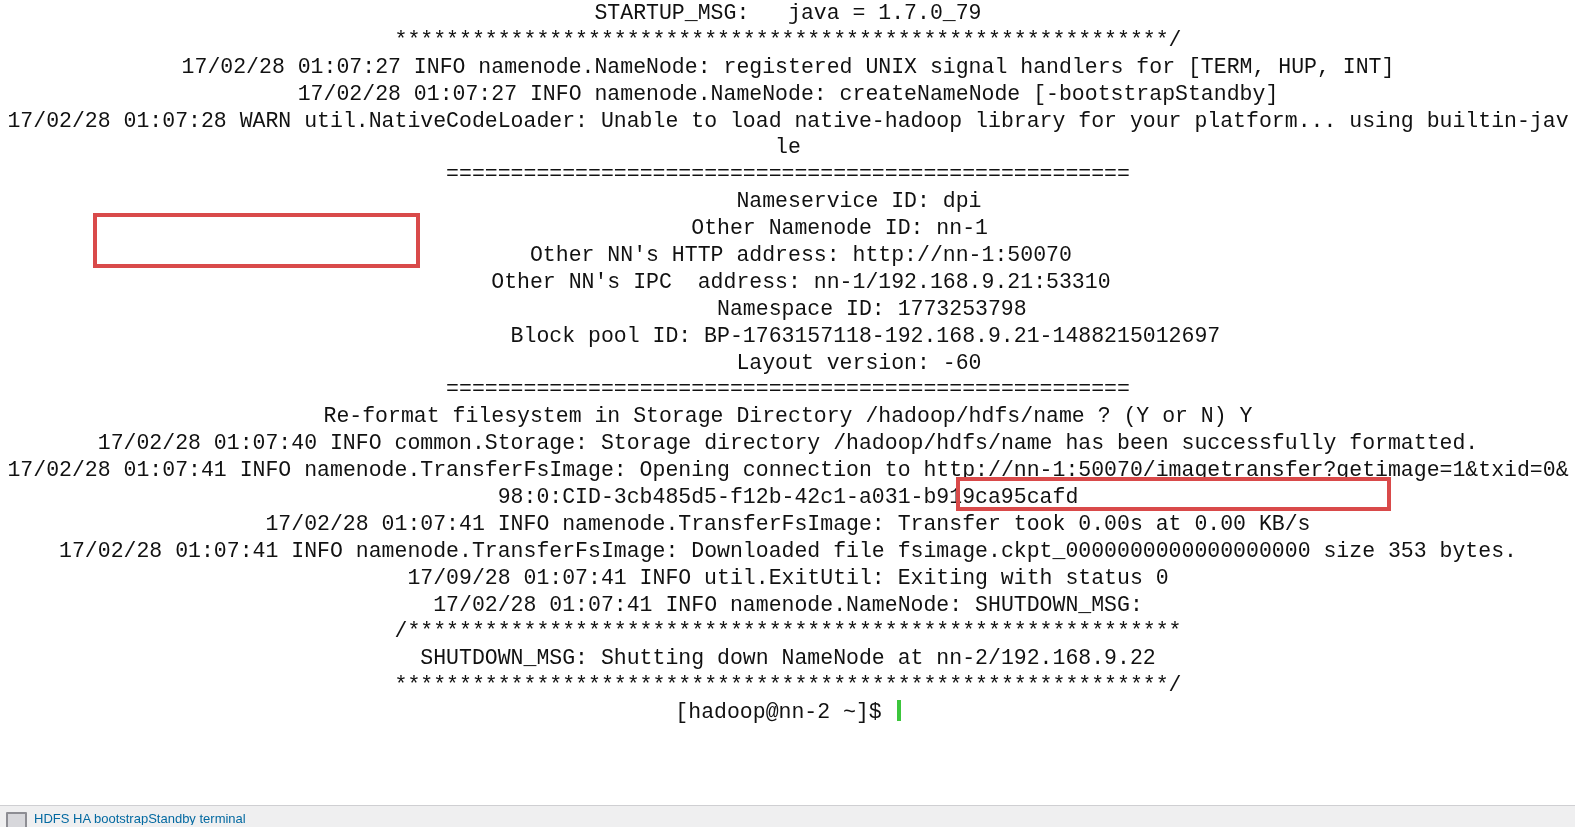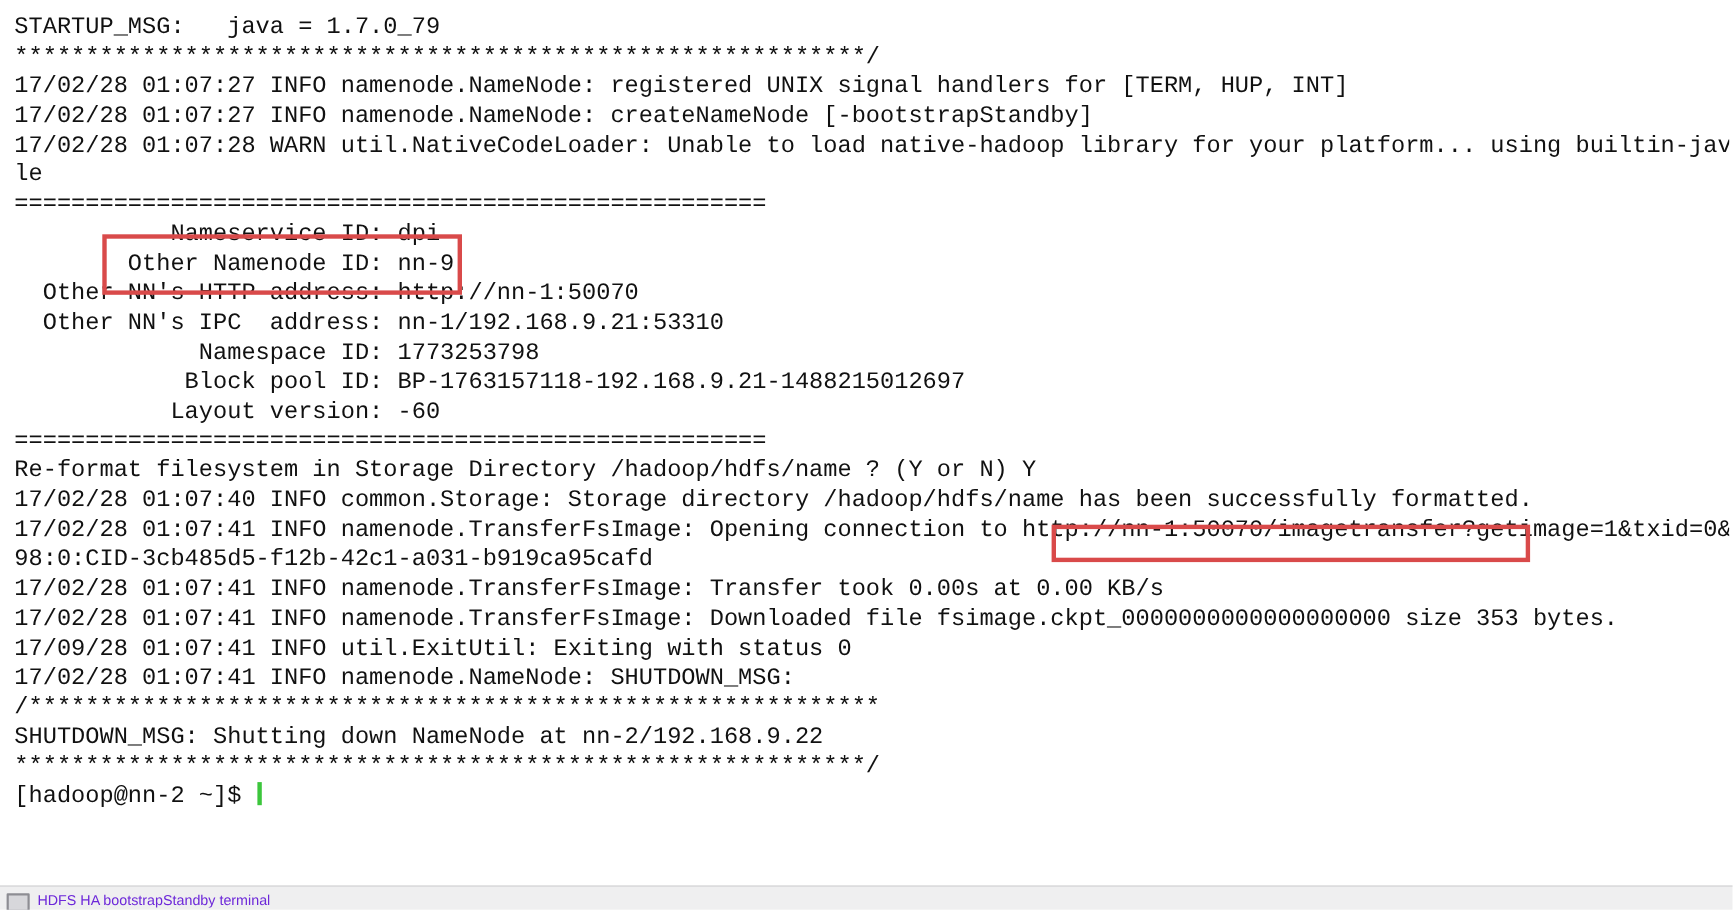--- a/index.html
+++ b/index.html
@@ -14,22 +14,23 @@
     overflow: hidden;
     font-family: "Liberation Mono", "DejaVu Sans Mono", monospace;
   }
 
   #terminal {
     position: relative;
     width: 1575px;
     height: 805px;
     background: #ffffff;
     box-sizing: border-box;
-    padding: 12px;
+    padding: 0;
     overflow: hidden;
+    text-align: center;
   }
 
   .line {
     position: relative;
     height: 26.9px;
     line-height: 26.9px;
     font-size: 21.5px;
     letter-spacing: 0px;
     color: #111111;
     white-space: pre;
@@ -86,41 +87,41 @@
     width: 17px;
     height: 13px;
     border: 2px solid #8d8d93;
     background: #d7d7db;
     border-radius: 1px;
     flex: 0 0 auto;
   }
   #taskbar-label {
     font-family: "Liberation Sans", sans-serif;
     font-size: 13px;
-    color: #6d28d9;
+    color: #0369a1;
     white-space: nowrap;
     line-height: 13px;
     overflow: hidden;
   }
 </style>
 </head>
 <body>
 
 <div id="terminal">
 
   <div id="terminal-lines">
     <div class="line">STARTUP_MSG:   java = 1.7.0_79</div>
     <div class="line">************************************************************/</div>
     <div class="line">17/02/28 01:07:27 INFO namenode.NameNode: registered UNIX signal handlers for [TERM, HUP, INT]</div>
     <div class="line">17/02/28 01:07:27 INFO namenode.NameNode: createNameNode [-bootstrapStandby]</div>
     <div class="line">17/02/28 01:07:28 WARN util.NativeCodeLoader: Unable to load native-hadoop library for your platform... using builtin-jav</div>
     <div class="line">le</div>
     <div class="line">=====================================================</div>
     <div class="line">           Nameservice ID: dpi</div>
-    <div class="line">        Other Namenode ID: nn-9</div>
+    <div class="line">        Other Namenode ID: nn-1</div>
     <div class="line">  Other NN's HTTP address: http://nn-1:50070</div>
     <div class="line">  Other NN's IPC  address: nn-1/192.168.9.21:53310</div>
     <div class="line">             Namespace ID: 1773253798</div>
     <div class="line">            Block pool ID: BP-1763157118-192.168.9.21-1488215012697</div>
     <div class="line">           Layout version: -60</div>
     <div class="line">=====================================================</div>
     <div class="line">Re-format filesystem in Storage Directory /hadoop/hdfs/name ? (Y or N) Y</div>
     <div class="line">17/02/28 01:07:40 INFO common.Storage: Storage directory /hadoop/hdfs/name has been successfully formatted.</div>
     <div class="line">17/02/28 01:07:41 INFO namenode.TransferFsImage: Opening connection to http://nn-1:50070/imagetransfer?getimage=1&amp;txid=0&amp;</div>
     <div class="line">98:0:CID-3cb485d5-f12b-42c1-a031-b919ca95cafd</div>

